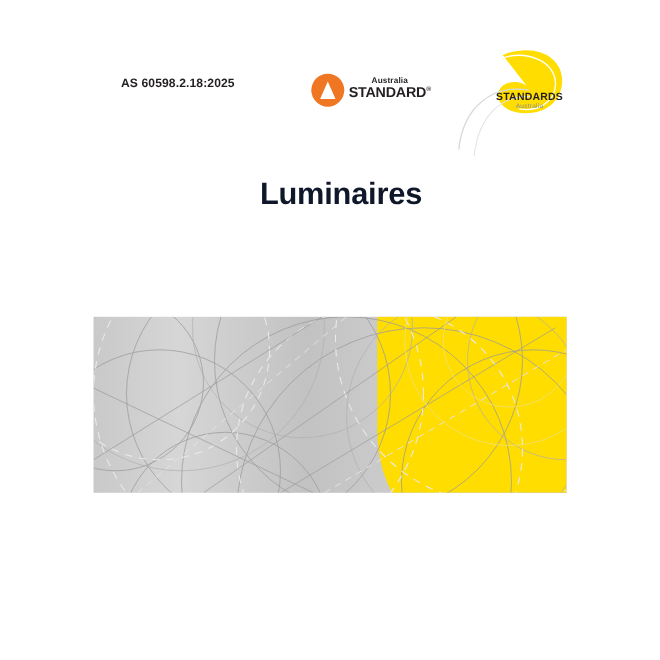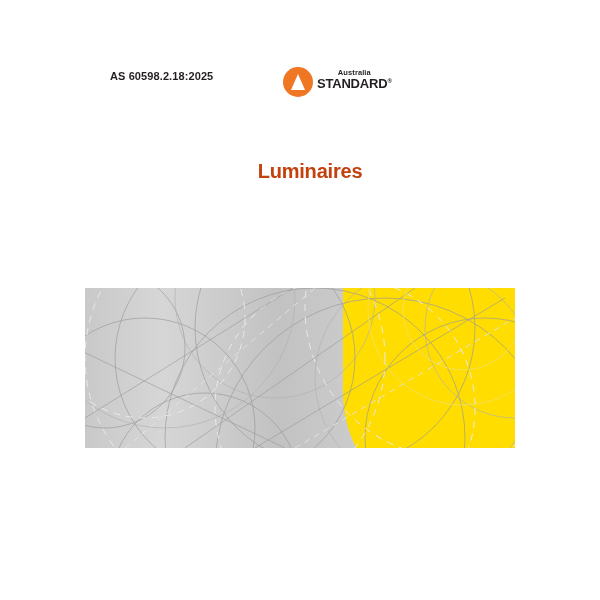--- a/index.html
+++ b/index.html
@@ -124,23 +124,23 @@
   }
 
   
   .title-block {
     position: absolute;
     left: 110px;
     top: 160px;
     width: 400px;
   }
   .main-title {
-    font-size: 20px;
-    font-weight: bold;
-    color: #c2410c;
+    font-size: 28px;
+    font-weight: bold;
+    color: #0f172a;
     margin: 0 0 16px 0;
     letter-spacing: -0.2px;
   }
   .subtitle {
     font-size: 11px;
     font-weight: bold;
     color: #231f20;
     line-height: 1.45;
     margin: 0;
     max-width: 385px;
@@ -174,20 +174,32 @@
     <div class="as-logo">
       <div class="mark"></div>
       <div class="txt">
         <div class="l1">Australia</div>
         <div class="l2">
           <span>STANDARD</span><sup>®</sup>
         </div>
       </div>
     </div>
 
+    <div class="sa-logo">
+      <svg width="125" height="110" viewBox="0 0 125 110">
+        <path d="M62 10 C 92 -2, 118 12, 116 36 C 114 58, 92 66, 74 62 C 60 59, 54 48, 60 40 C 66 32, 82 33, 86 41" fill="#ffdd00" stroke="none"></path>
+        <path d="M58 14 C 84 4, 110 16, 110 36 C 110 54, 92 62, 77 59" fill="none" stroke="#ffffff" stroke-width="1.2"></path>
+        <path d="M22 96 C 26 58, 52 36, 86 42" fill="none" stroke="#d9d9d9" stroke-width="1.2"></path>
+        <path d="M36 102 C 40 66, 60 46, 88 48" fill="none" stroke="#e4e4e4" stroke-width="1"></path>
+      </svg>
+      <div class="sa-text">
+        <div class="l1">STANDARDS</div>
+        <div class="l2">Australia</div>
+      </div>
+    </div>
   </div>
 
   <div class="title-block">
     <h1 class="main-title">Luminaires</h1>
   </div>
 
   <div class="band">
     <svg width="430" height="160" viewBox="0 0 430 160">
       <defs>
         <clipPath id="bandclip">

